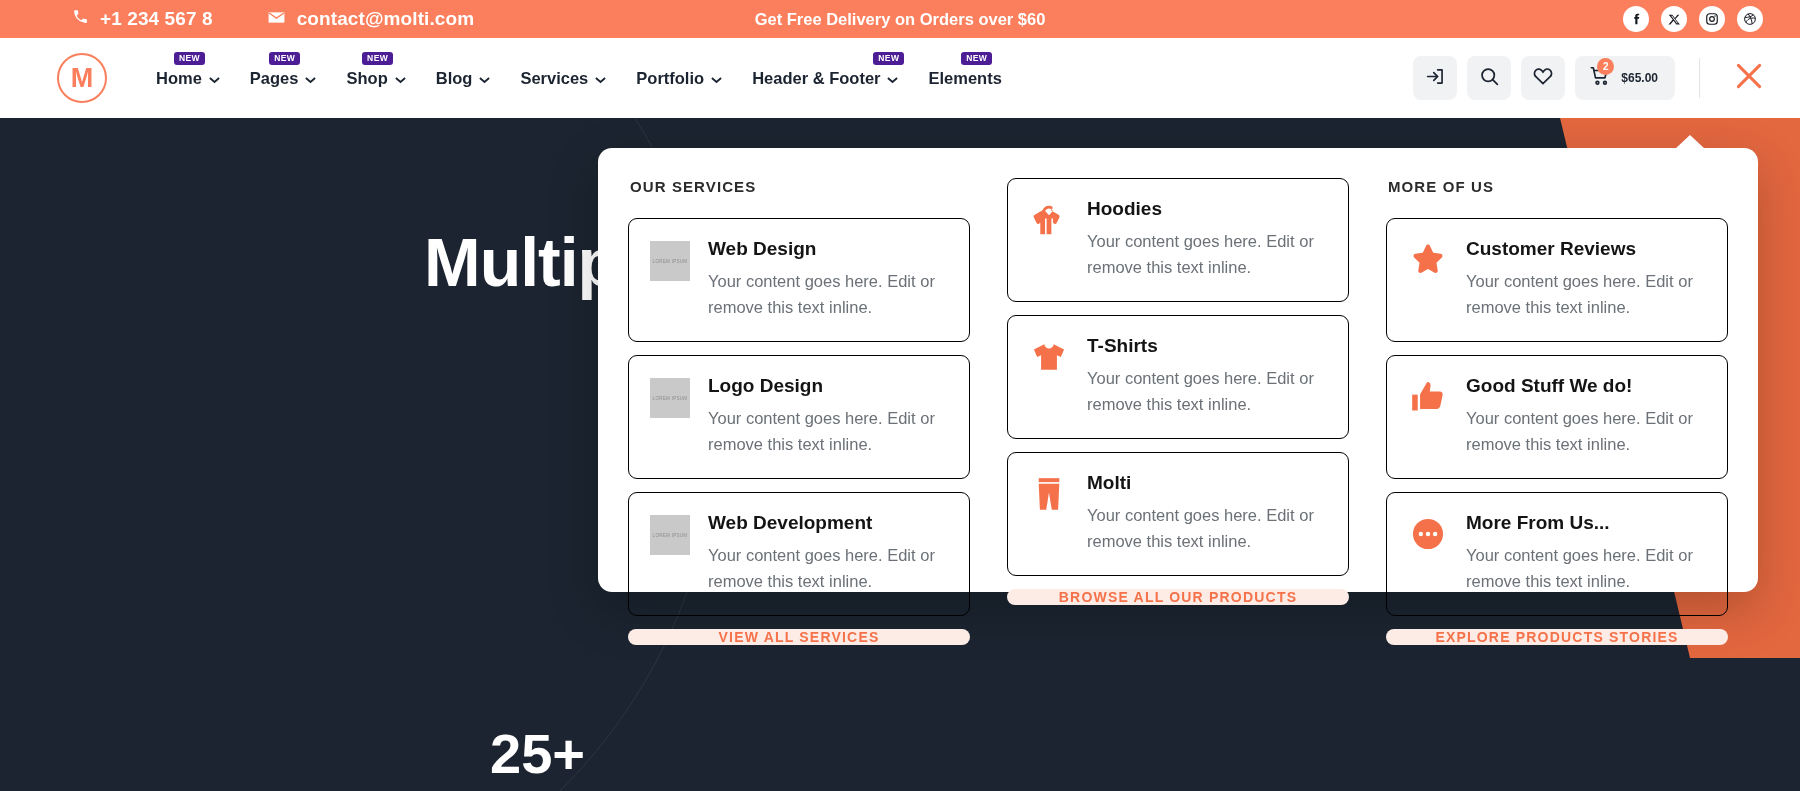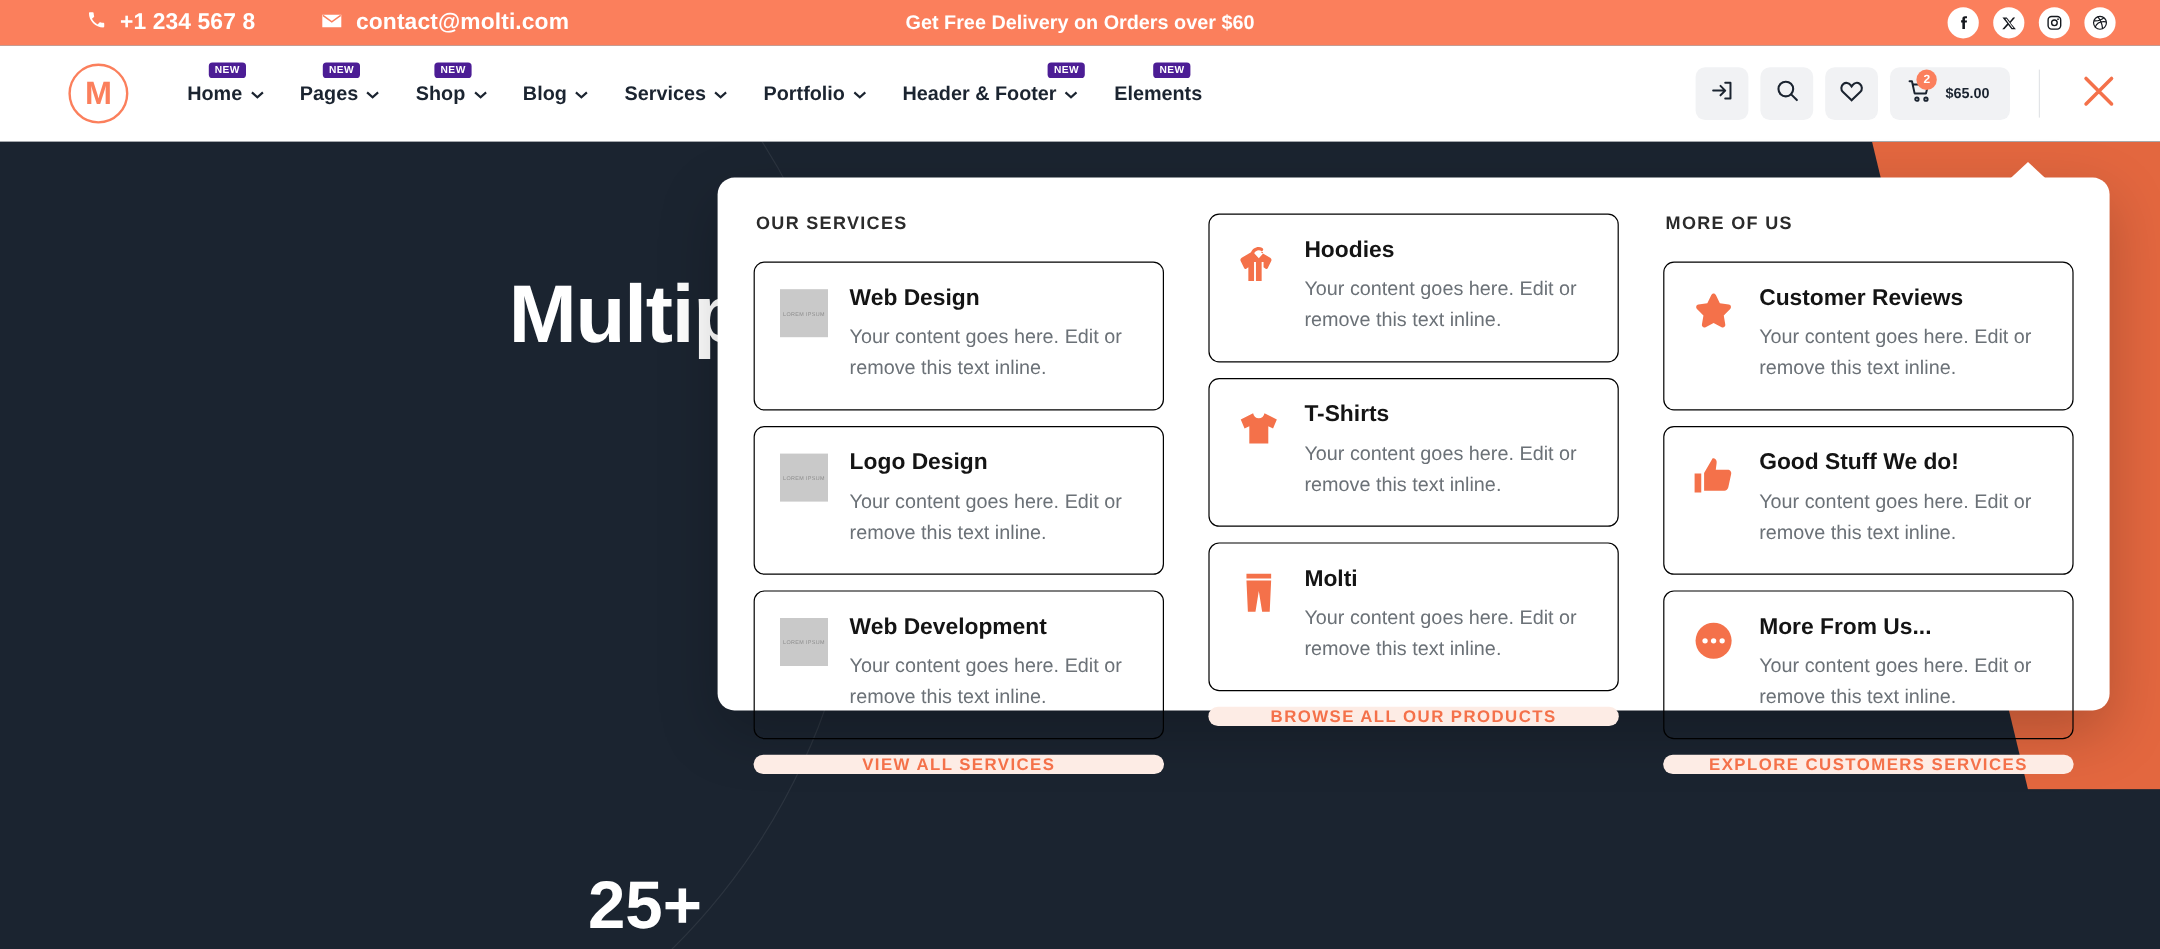--- a/index.html
+++ b/index.html
@@ -462,15 +462,15 @@
             <circle cx="24" cy="24" r="2.8" fill="#fff"></circle>
             <circle cx="33" cy="24" r="2.8" fill="#fff"></circle>
           </svg>
       </div>
       <div class="mcard-body">
         <div class="mcard-title">More From Us...</div>
         <div class="mcard-text">Your content goes here. Edit or remove this text inline.</div>
       </div>
     </div>
 
-    <div class="cta">EXPLORE CUSTOMERS SERVICES</div>
+    <div class="cta">EXPLORE PRODUCTS STORIES</div>
   </div>
 </div>
 
 </body></html>

